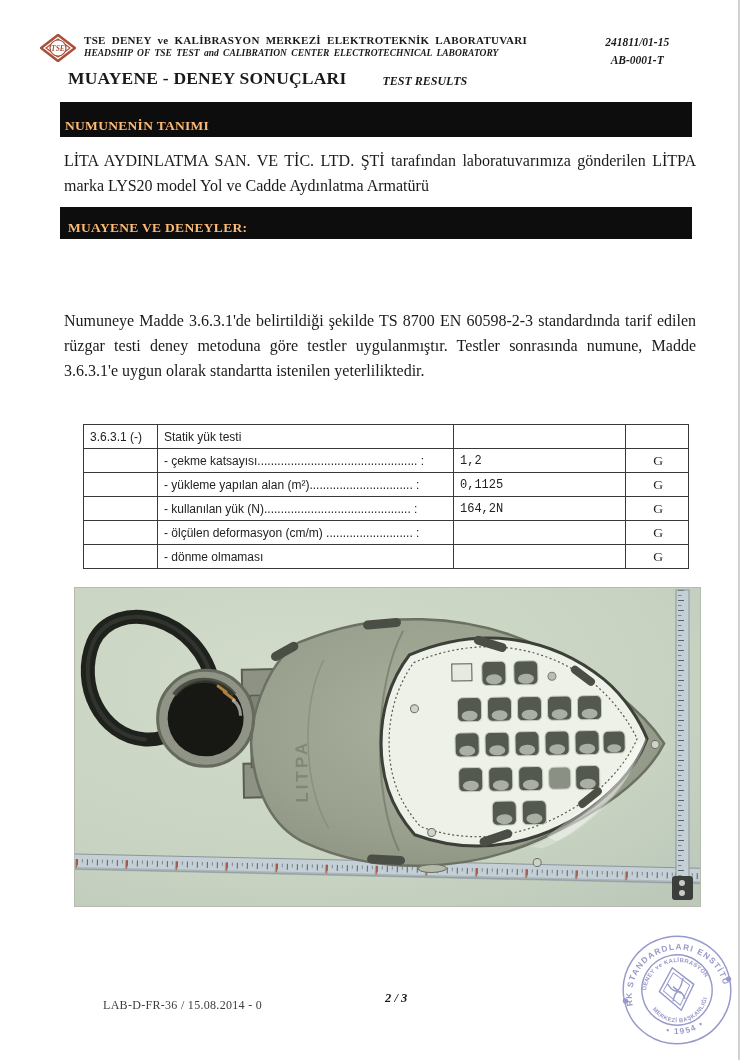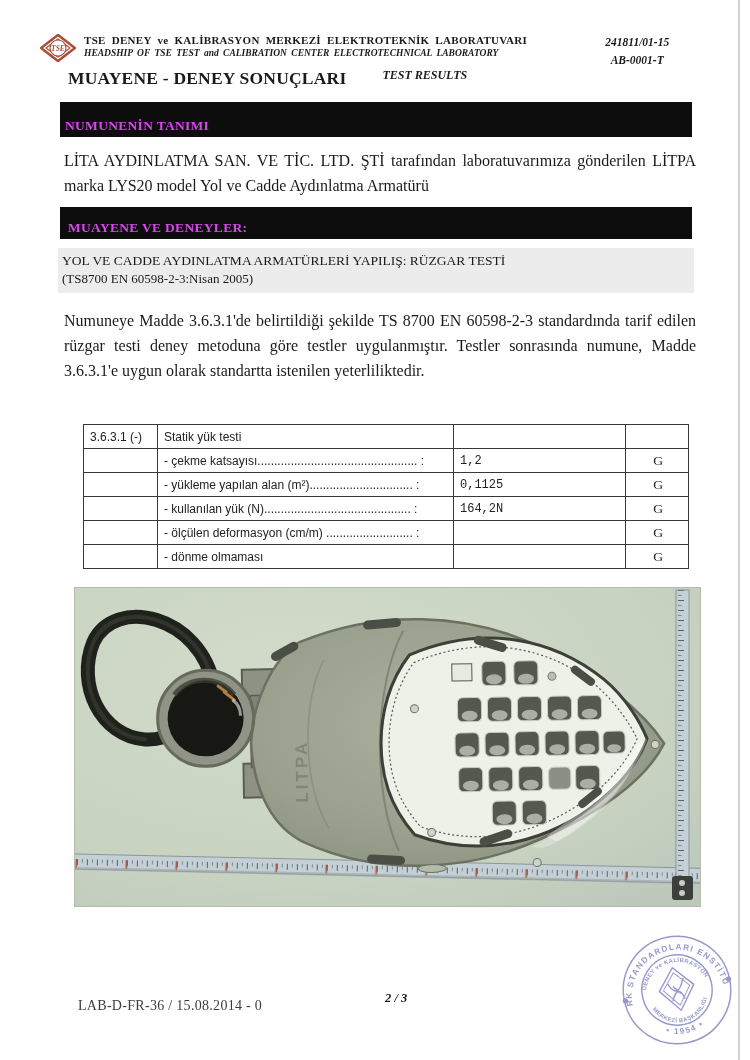--- a/index.html
+++ b/index.html
@@ -8,26 +8,26 @@
   .scan-edge{position:absolute;right:10px;top:0;width:2px;height:1060px;background:#bdbdbd;opacity:.7;}
 
   
   .hdr{position:absolute;left:40px;top:34px;width:670px;display:flex;}
   .logo{width:36px;height:28px;margin-right:8px;flex:0 0 auto;}
   .hdr-lines{width:495px;}
   .hdr-l1{font-size:11px;font-weight:bold;letter-spacing:.3px;word-spacing:3px;}
   .hdr-l2{font-size:9.5px;font-weight:bold;font-style:italic;margin-top:2px;word-spacing:2px;}
   .hdr-codes{width:150px;text-align:center;font-size:11.5px;font-weight:bold;font-style:italic;line-height:1.55;}
 
-  .title-row{position:absolute;left:68px;top:68px;display:flex;align-items:flex-start;gap:36px;}
+  .title-row{position:absolute;left:68px;top:68px;display:flex;align-items:flex-end;gap:36px;}
   .title-tr{font-size:17.5px;font-weight:bold;letter-spacing:.2px;}
   .title-en{font-size:12px;font-weight:bold;font-style:italic;}
 
   
-  .bar{position:absolute;left:60px;width:632px;background:#0d0d0d;color:#d946ef;
+  .bar{position:absolute;left:60px;width:632px;background:#0d0d0d;color:#fdba74;
        font-weight:bold;font-size:13.5px;letter-spacing:.3px;display:flex;align-items:flex-end;
        padding:0 0 3px 5px;box-sizing:border-box;}
   .bar1{top:102px;height:35px;}
   .bar2{top:207px;height:32px;padding-left:8px;}
 
   .para{position:absolute;left:64px;width:632px;font-size:16px;line-height:25px;text-align:justify;}
   .para1{top:148px;}
   .para2{top:308px;}
 
   .gray-band{position:absolute;left:58px;top:248px;width:636px;background:#ececec;padding:5px 0 6px 4px;box-sizing:border-box;}
@@ -40,21 +40,21 @@
   table.results td{border:1.5px solid #383838;height:24px;padding:1px 4px 1px 6px;box-sizing:border-box;}
   td.c-clause{width:74px;}
   td.c-item{width:296px;}
   td.c-value{width:172px;font-family:Liberation Mono, monospace;font-size:12px;}
   td.c-result{width:63px;text-align:center;font-family:"Liberation Serif",serif;font-size:13.5px;}
 
   
   .photo{position:absolute;left:75px;top:588px;width:625px;height:318px;outline:1px solid #b5bcae;}
 
   
-  .doc-ref{position:absolute;left:78px;top:998px;font-size:14px;color:#3c3c3c;letter-spacing:.3px;}
+  .doc-ref{position:absolute;left:103px;top:998px;font-size:12px;color:#3c3c3c;letter-spacing:.3px;}
   .page-num{position:absolute;left:385px;top:991px;font-size:12.5px;font-weight:bold;font-style:italic;}
 
   .stamp{position:absolute;left:615px;top:928px;width:124px;height:124px;transform:rotate(-12deg);opacity:.8;}
 </style>
 </head>
 <body>
 
 <div class="page">
   <div class="scan-edge"></div>
 
@@ -80,24 +80,20 @@
     <span class="title-en">TEST RESULTS</span>
   </div>
 
   <div class="bar bar1">
     <span>NUMUNENİN TANIMI</span>
   </div>
   <div class="para para1">LİTA AYDINLATMA SAN. VE TİC. LTD. ŞTİ tarafından laboratuvarımıza gönderilen LİTPA marka LYS20 model Yol ve Cadde Aydınlatma Armatürü</div>
 
   <div class="bar bar2">
     <span>MUAYENE VE DENEYLER:</span>
-  </div>
-  <div class="gray-band">
-    <div class="test-title">YOL VE CADDE AYDINLATMA ARMATÜRLERİ YAPILIŞ: RÜZGAR TESTİ</div>
-    <div class="test-std">(TS8700 EN 60598-2-3:Nisan 2005)</div>
   </div>
   <div class="para para2">Numuneye Madde 3.6.3.1'de belirtildiği şekilde TS 8700 EN 60598-2-3 standardında tarif edilen rüzgar testi deney metoduna göre testler uygulanmıştır. Testler sonrasında numune, Madde 3.6.3.1'e uygun olarak standartta istenilen yeterliliktedir.</div>
 
   <table class="results">
     <tbody>
       <tr>
         <td class="c-clause">3.6.3.1 (-)</td>
         <td class="c-item">Statik yük testi</td>
         <td class="c-value"></td>
         <td class="c-result"></td>

